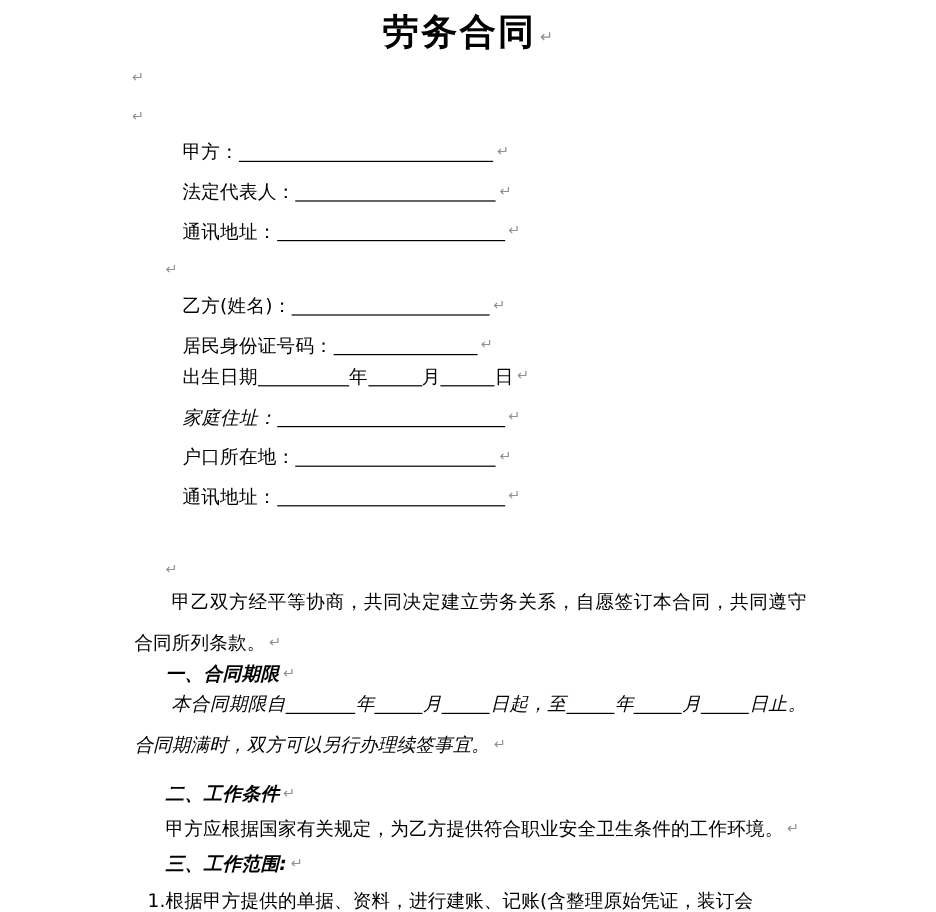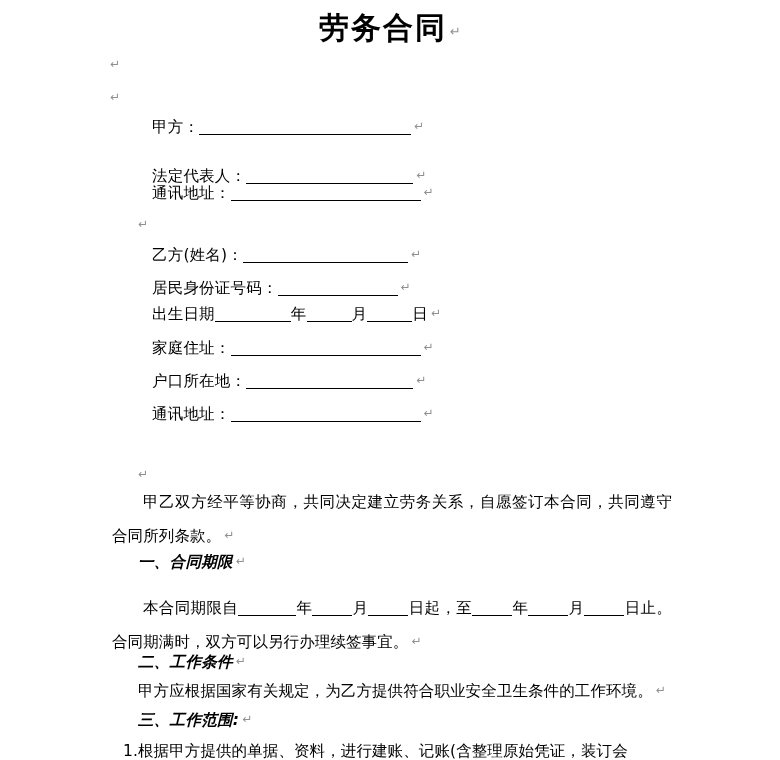--- a/index.html
+++ b/index.html
@@ -130,55 +130,55 @@
 <div class="page">
 
   <div class="doc-title"><span>劳务合同</span><span class="pilcrow">↵</span></div>
 
   <div class="empty-para" style="top:56px;left:110px;">↵</div>
   <div class="empty-para" style="top:89px;left:110px;">↵</div>
 
   <div class="field-row" style="top:115px;">
     <span class="field-label">甲方：</span><span class="blank" style="width: 212px;"></span><span class="pilcrow">↵</span>
   </div>
-  <div class="field-row" style="top:148px;margin-top:16px;">
+  <div class="field-row" style="top:148px;">
     <span class="field-label">法定代表人：</span><span class="blank" style="width: 167px;"></span><span class="pilcrow">↵</span>
   </div>
   <div class="field-row" style="top:181px;">
     <span class="field-label">通讯地址：</span><span class="blank" style="width: 190px;"></span><span class="pilcrow">↵</span>
   </div>
 
   <div class="empty-para" style="top:216px;left:138px;">↵</div>
 
   <div class="field-row" style="top:243px;">
     <span class="field-label">乙方(姓名)：</span><span class="blank" style="width: 165px;"></span><span class="pilcrow">↵</span>
   </div>
   <div class="field-row" style="top:276px;">
     <span class="field-label">居民身份证号码：</span><span class="blank" style="width: 120px;"></span><span class="pilcrow">↵</span>
   </div>
   <div class="field-row" style="top:302px;">
     <span class="field-label">出生日期</span><span class="blank" style="width: 76px;"></span><span>年</span><span class="blank" style="width: 45px;"></span><span>月</span><span class="blank" style="width: 45px;"></span><span>日</span><span class="pilcrow">↵</span>
   </div>
-  <div class="field-row" style="top:336px;">
+  <div class="field-row" style="top:336px;font-style:italic;">
     <span class="field-label">家庭住址：</span><span class="blank" style="width: 190px;"></span><span class="pilcrow">↵</span>
   </div>
   <div class="field-row" style="top:369px;">
     <span class="field-label">户口所在地：</span><span class="blank" style="width: 167px;"></span><span class="pilcrow">↵</span>
   </div>
   <div class="field-row" style="top:402px;">
     <span class="field-label">通讯地址：</span><span class="blank" style="width: 190px;"></span><span class="pilcrow">↵</span>
   </div>
 
   <div class="empty-para" style="top:466px;left:138px;">↵</div>
 
   <div class="body-block indent" style="top:486px;"><span>甲乙双方经平等协商，共同决定建立劳务关系，自愿签订本合同，共同遵守合同所列条款。</span><span class="pilcrow">↵</span></div>
 
   <div class="heading" style="top:545px;"><span>一、合同期限</span><span class="pilcrow">↵</span></div>
 
-  <div class="body-block indent" style="top:592px;">
+  <div class="body-block indent" style="top:571px;font-style:italic;">
     <span>本合同期限自</span><span class="inline-blank" style="width: 58px;"></span><span>年</span><span class="inline-blank" style="width: 40px;"></span><span>月</span><span class="inline-blank" style="width: 40px;"></span><span>日起，至</span><span class="inline-blank" style="width: 40px;"></span><span>年</span><span class="inline-blank" style="width: 40px;"></span><span>月</span><span class="inline-blank" style="width: 40px;"></span><span>日止。合同期满时，双方可以另行办理续签事宜。</span><span class="pilcrow">↵</span>
   </div>
 
   <div class="heading" style="top:645px;"><span>二、工作条件</span><span class="pilcrow">↵</span></div>
   <div class="sub-body" style="top:674px;"><span>甲方应根据国家有关规定，为乙方提供符合职业安全卫生条件的工作环境。</span><span class="pilcrow">↵</span></div>
 
   <div class="heading" style="top:703px;text-align:right;"><span>三、工作范围:</span><span class="pilcrow">↵</span></div>
   <div class="clipped-line" style="top:735px;">1.根据甲方提供的单据、资料，进行建账、记账(含整理原始凭证，装订会</div>
 
 </div>

